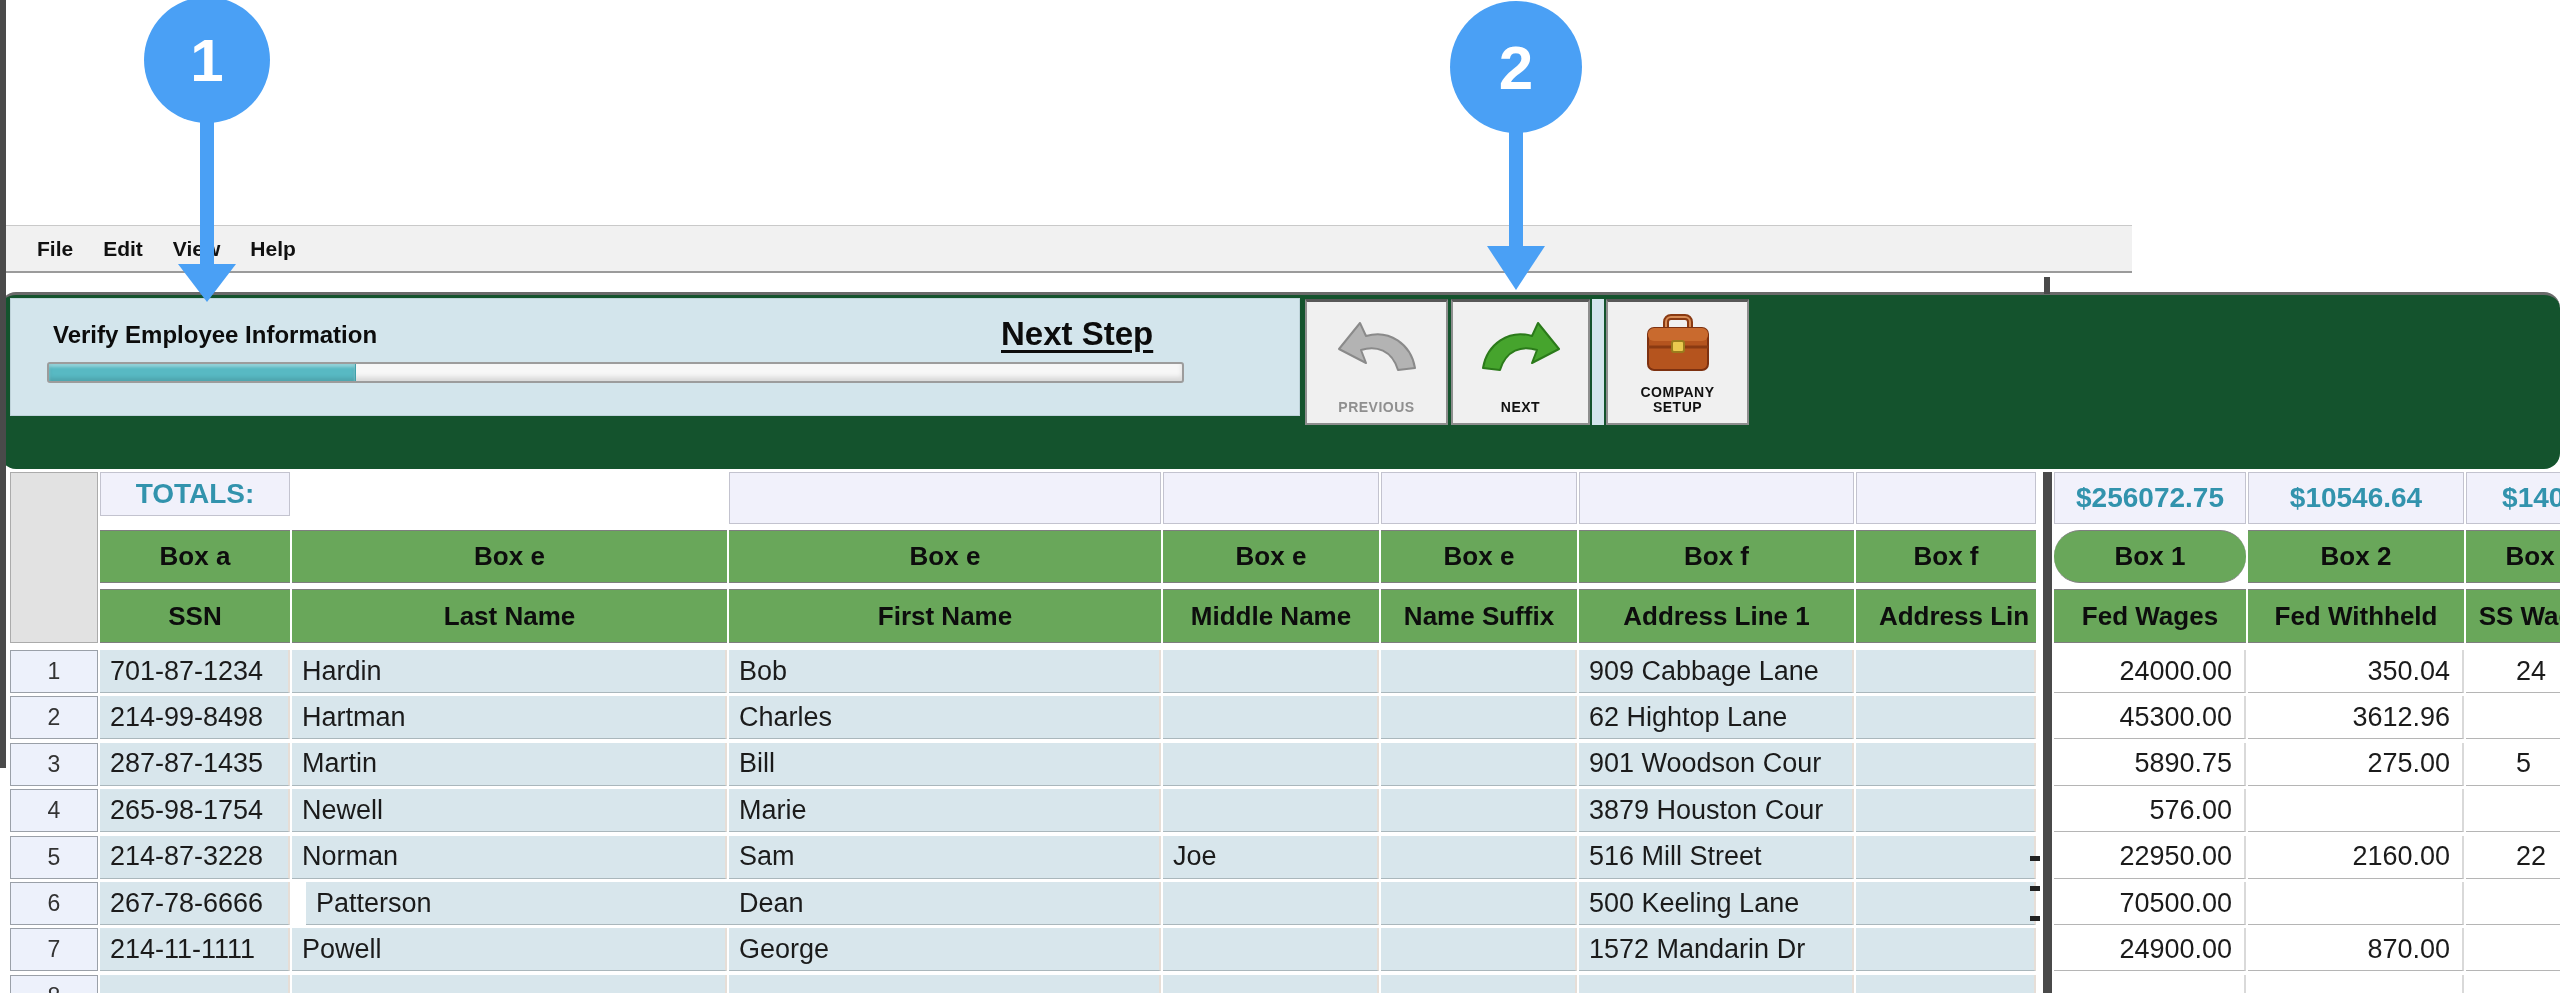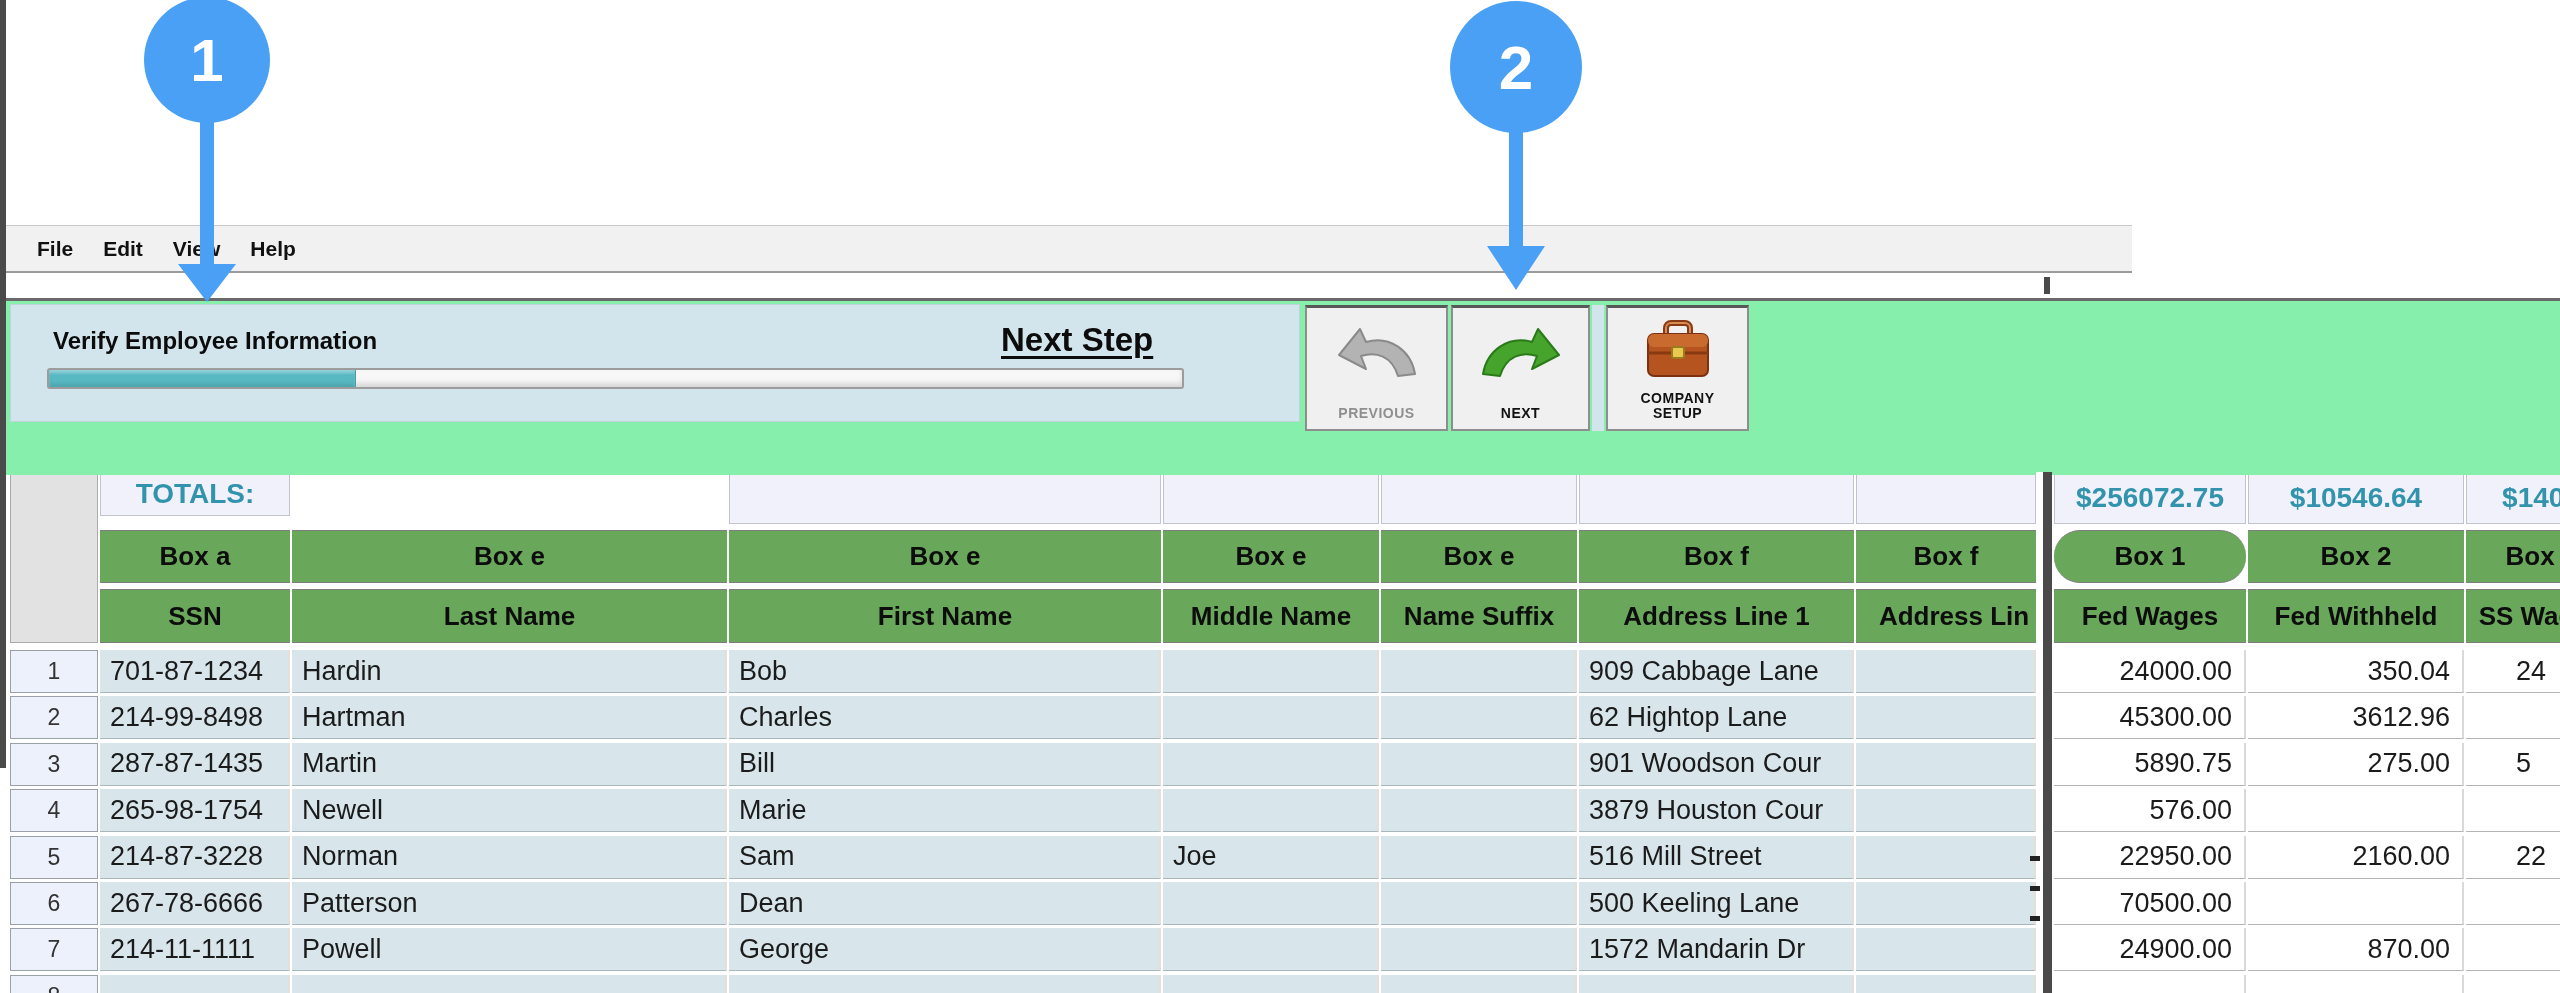--- a/index.html
+++ b/index.html
@@ -14,22 +14,22 @@
     position:absolute;left:0;top:225px;width:2132px;height:48px;background:#f1f1f1;
     border-top:1px solid #c9c9c9;border-bottom:2px solid #9b9b9b;
     display:flex;align-items:center;padding-left:37px;box-sizing:border-box;z-index:4;
   }
   .menu-item{font-size:21px;font-weight:bold;color:#111;margin-right:30px;cursor:default;}
   #mid-strip{position:absolute;left:0;top:275px;width:2560px;height:18px;background:#ffffff;z-index:3;}
   #splitter-tick{position:absolute;left:2044px;top:277px;width:6px;height:17px;background:#4a4a4a;z-index:6;}
 
   
   #toolbar{
-    position:absolute;left:0;top:298px;width:2560px;height:177px;background:#86efac;
-    border-top:3px solid #6a6a6a;box-sizing:border-box;z-index:3;
+    position:absolute;left:0;top:292px;width:2560px;height:177px;background:#14532d;
+    border-top:3px solid #6a6a6a;box-sizing:border-box;z-index:3;border-radius:16px;
   }
   #blue-panel{
     position:absolute;left:10px;top:3px;width:1290px;height:118px;background:#d3e5ec;
     border:1px solid #bfd3da;box-sizing:border-box;
   }
   #verify-label{position:absolute;left:42px;top:22px;font-size:24px;font-weight:bold;color:#0c0c0c;}
   #next-step-label{
     position:absolute;left:990px;top:16px;font-size:33px;font-weight:bold;color:#0c0c0c;
     text-decoration:underline;text-decoration-thickness:3px;text-underline-offset:5px;
   }
@@ -243,21 +243,21 @@
     <div class="gcell namecell" style="left: 729px; top: 835.6px; width: 432px; height: 43px;">Sam</div>
     <div class="gcell namecell" style="left: 1163px; top: 835.6px; width: 216px; height: 43px;">Joe</div>
     <div class="gcell namecell" style="left: 1381px; top: 835.6px; width: 196px; height: 43px;"></div>
     <div class="gcell namecell" style="left: 1579px; top: 835.6px; width: 275px; height: 43px;">516 Mill Street</div>
     <div class="gcell namecell" style="left: 1856px; top: 835.6px; width: 180px; height: 43px;"></div>
     <div class="gcell moneycell" style="left: 2054px; top: 835.6px; width: 192px; height: 43px;">22950.00</div>
     <div class="gcell moneycell" style="left: 2248px; top: 835.6px; width: 216px; height: 43px;">2160.00</div>
     <div class="gcell moneycell box3" style="left: 2466px; top: 835.6px; width: 150px; height: 43px;">22</div>
     <div class="gcell numcell" style="left: 10px; top: 882px; width: 88px; height: 43px;">6</div>
     <div class="gcell namecell" style="left: 100px; top: 882px; width: 190px; height: 43px;">267-78-6666</div>
-    <div class="gcell namecell" style="left: 292px; top: 882px; width: 435px; height: 43px;">Patterson</div>
+    <div class="gcell namecell" style="left: 306px; top: 882px; width: 435px; height: 43px;">Patterson</div>
     <div class="gcell namecell" style="left: 729px; top: 882px; width: 432px; height: 43px;">Dean</div>
     <div class="gcell namecell" style="left: 1163px; top: 882px; width: 216px; height: 43px;"></div>
     <div class="gcell namecell" style="left: 1381px; top: 882px; width: 196px; height: 43px;"></div>
     <div class="gcell namecell" style="left: 1579px; top: 882px; width: 275px; height: 43px;">500 Keeling Lane</div>
     <div class="gcell namecell" style="left: 1856px; top: 882px; width: 180px; height: 43px;"></div>
     <div class="gcell moneycell" style="left: 2054px; top: 882px; width: 192px; height: 43px;">70500.00</div>
     <div class="gcell moneycell" style="left: 2248px; top: 882px; width: 216px; height: 43px;"></div>
     <div class="gcell moneycell box3" style="left: 2466px; top: 882px; width: 150px; height: 43px;"></div>
     <div class="gcell numcell" style="left: 10px; top: 928.4px; width: 88px; height: 43px;">7</div>
     <div class="gcell namecell" style="left: 100px; top: 928.4px; width: 190px; height: 43px;">214-11-1111</div>

